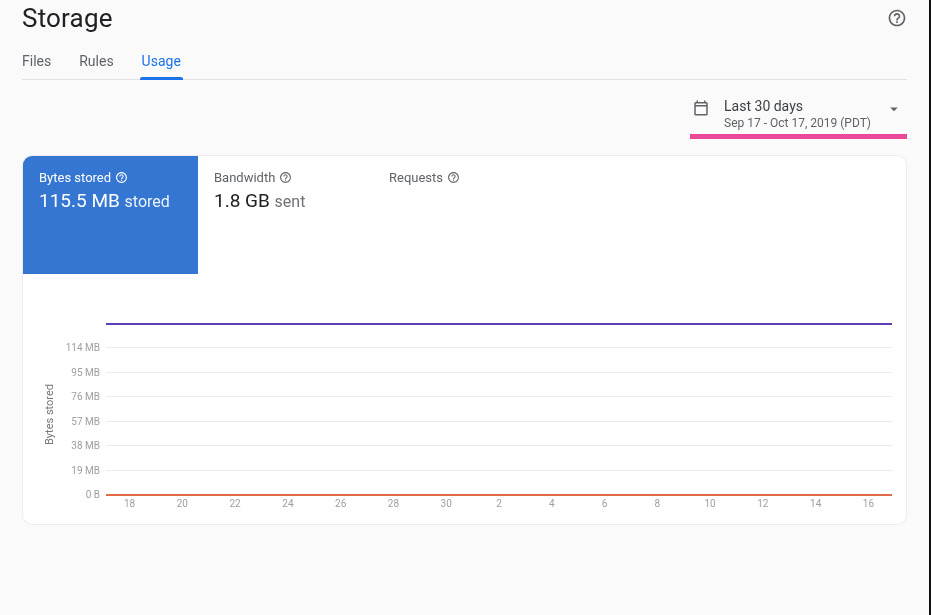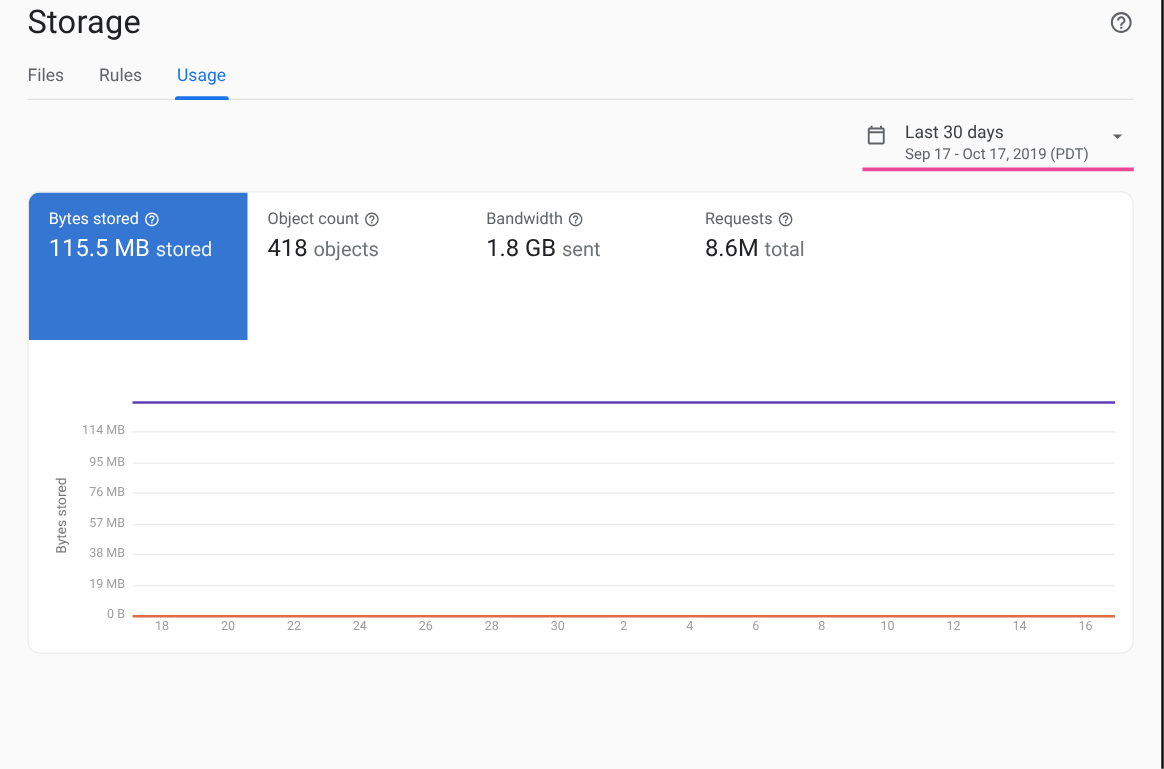--- a/index.html
+++ b/index.html
@@ -52,21 +52,21 @@
     }
     .range-row {
       display: flex;
       justify-content: flex-end;
       margin-top: 14px;
     }
     .range-picker {
       display: flex;
       align-items: flex-start;
       gap: 14px;
-      border-bottom: 3px solid #ec4899;
+      border-bottom: 5px solid #ec4899;
       padding: 4px 4px 4px 2px;
       cursor: pointer;
       min-width: 210px;
     }
     .range-picker .cal-icon svg { width: 18px; height: 18px; display:block; color:#5f6368; margin-top:1px;}
     .range-text { flex:1; }
     .range-label { font-size: 14px; color: #3c4043; }
     .range-sub { font-size: 12px; color: #5f6368; margin-top: 2px; }
     .range-arrow svg { width: 18px; height: 18px; color:#5f6368; margin-top:2px; }
     .card {
@@ -181,58 +181,40 @@
             </svg>
           </span>
       </div>
       <div class="tvalue">
         <span>115.5 MB</span>
         <span class="tunit">stored</span>
       </div>
     </div>
     <div class="tile std">
       <div class="tlabel">
-        <span>Object count</span>
-        <span class="qicon">
-            <svg viewBox="0 0 24 24" fill="currentColor">
-              <path d="M11 18h2v-2h-2v2zm1-16C6.48 2 2 6.48 2 12s4.48 10 10 10 10-4.48 10-10S17.52 2 12 2zm0 18c-4.41 0-8-3.59-8-8s3.59-8 8-8 8 3.59 8 8-3.59 8-8 8zm0-14c-2.21 0-4 1.79-4 4h2c0-1.1.9-2 2-2s2 .9 2 2c0 2-3 1.75-3 5h2c0-2.25 3-2.5 3-5 0-2.21-1.79-4-4-4z"></path>
-            </svg>
-          </span>
-      </div>
-      <div class="tvalue">
-        <span>418</span>
-        <span class="tunit">objects</span>
-      </div>
-    </div>
-    <div class="tile std">
-      <div class="tlabel">
         <span>Bandwidth</span>
         <span class="qicon">
             <svg viewBox="0 0 24 24" fill="currentColor">
               <path d="M11 18h2v-2h-2v2zm1-16C6.48 2 2 6.48 2 12s4.48 10 10 10 10-4.48 10-10S17.52 2 12 2zm0 18c-4.41 0-8-3.59-8-8s3.59-8 8-8 8 3.59 8 8-3.59 8-8 8zm0-14c-2.21 0-4 1.79-4 4h2c0-1.1.9-2 2-2s2 .9 2 2c0 2-3 1.75-3 5h2c0-2.25 3-2.5 3-5 0-2.21-1.79-4-4-4z"></path>
             </svg>
           </span>
       </div>
       <div class="tvalue">
         <span>1.8 GB</span>
         <span class="tunit">sent</span>
       </div>
     </div>
     <div class="tile std">
       <div class="tlabel">
         <span>Requests</span>
         <span class="qicon">
             <svg viewBox="0 0 24 24" fill="currentColor">
               <path d="M11 18h2v-2h-2v2zm1-16C6.48 2 2 6.48 2 12s4.48 10 10 10 10-4.48 10-10S17.52 2 12 2zm0 18c-4.41 0-8-3.59-8-8s3.59-8 8-8 8 3.59 8 8-3.59 8-8 8zm0-14c-2.21 0-4 1.79-4 4h2c0-1.1.9-2 2-2s2 .9 2 2c0 2-3 1.75-3 5h2c0-2.25 3-2.5 3-5 0-2.21-1.79-4-4-4z"></path>
             </svg>
           </span>
-      </div>
-      <div class="tvalue">
-        <span>8.6M</span>
-        <span class="tunit">total</span>
       </div>
     </div>
   </div>
 
   <div class="chart-wrap">
     <div class="yaxis-title">Bytes stored</div>
     <div class="plot">
       <div class="plot-inner" id="plot-inner">
           <div class="grid-line" style="top: 100%;"></div>
           <div class="y-tick" style="top: 100%;">0 B</div>

